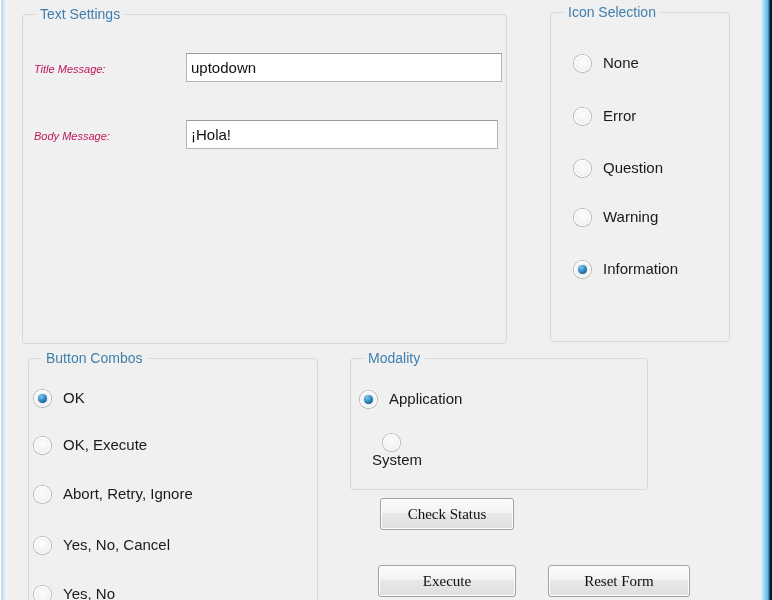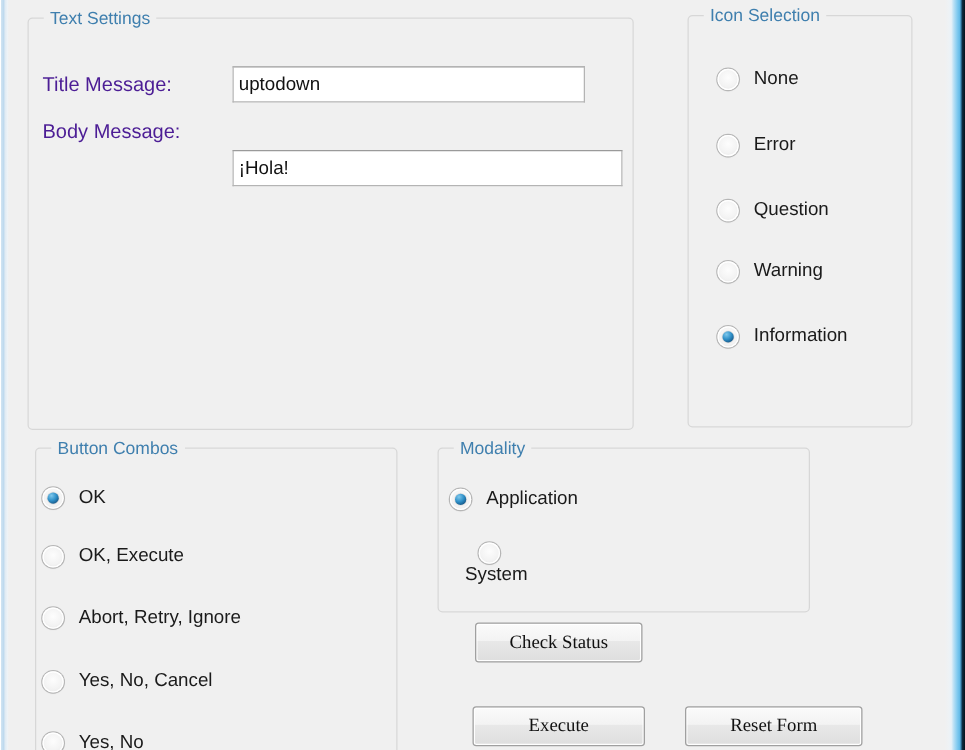--- a/index.html
+++ b/index.html
@@ -68,41 +68,42 @@
   }
 
   #group-text-settings { left: 22px;  top: 14px;  width: 485px; height: 330px; }
   #group-icon-selection{ left: 550px; top: 12px;  width: 180px; height: 330px; }
   #group-button-combos { left: 28px;  top: 358px; width: 290px; height: 256px; }
   #group-modality      { left: 350px; top: 358px; width: 298px; height: 132px; }
 
   
   .field-label {
     position: absolute;
-    color: #4c1d95;
-    font-size: 16px;
+    color: #be185d;
+    font-size: 11px;
     line-height: 18px;
     white-space: nowrap;
+    font-style: italic;
   }
   #label-title-message { left: 34px; top: 60px; }
-  #label-body-message  { left: 34px; top: 97px; }
+  #label-body-message  { left: 34px; top: 127px; }
 
   .textbox {
     position: absolute;
     box-sizing: border-box;
     background: #ffffff;
     border: 1px solid #b4b4b4;
     border-top-color: #9a9a9a;
     color: #111111;
     font-family: "Liberation Sans", sans-serif;
     font-size: 15px;
     padding: 0 4px;
     outline: none;
   }
-  #input-title-message { left: 186px; top: 53px;  width: 282px; height: 29px; }
+  #input-title-message { left: 186px; top: 53px;  width: 316px; height: 29px; }
   #input-body-message  { left: 186px; top: 108px; width: 312px; height: 29px; margin-top: 12px; }
 
   
   .radio-row {
     position: absolute;
     display: flex;
     align-items: center;
     height: 22px;
     cursor: default;
   }

